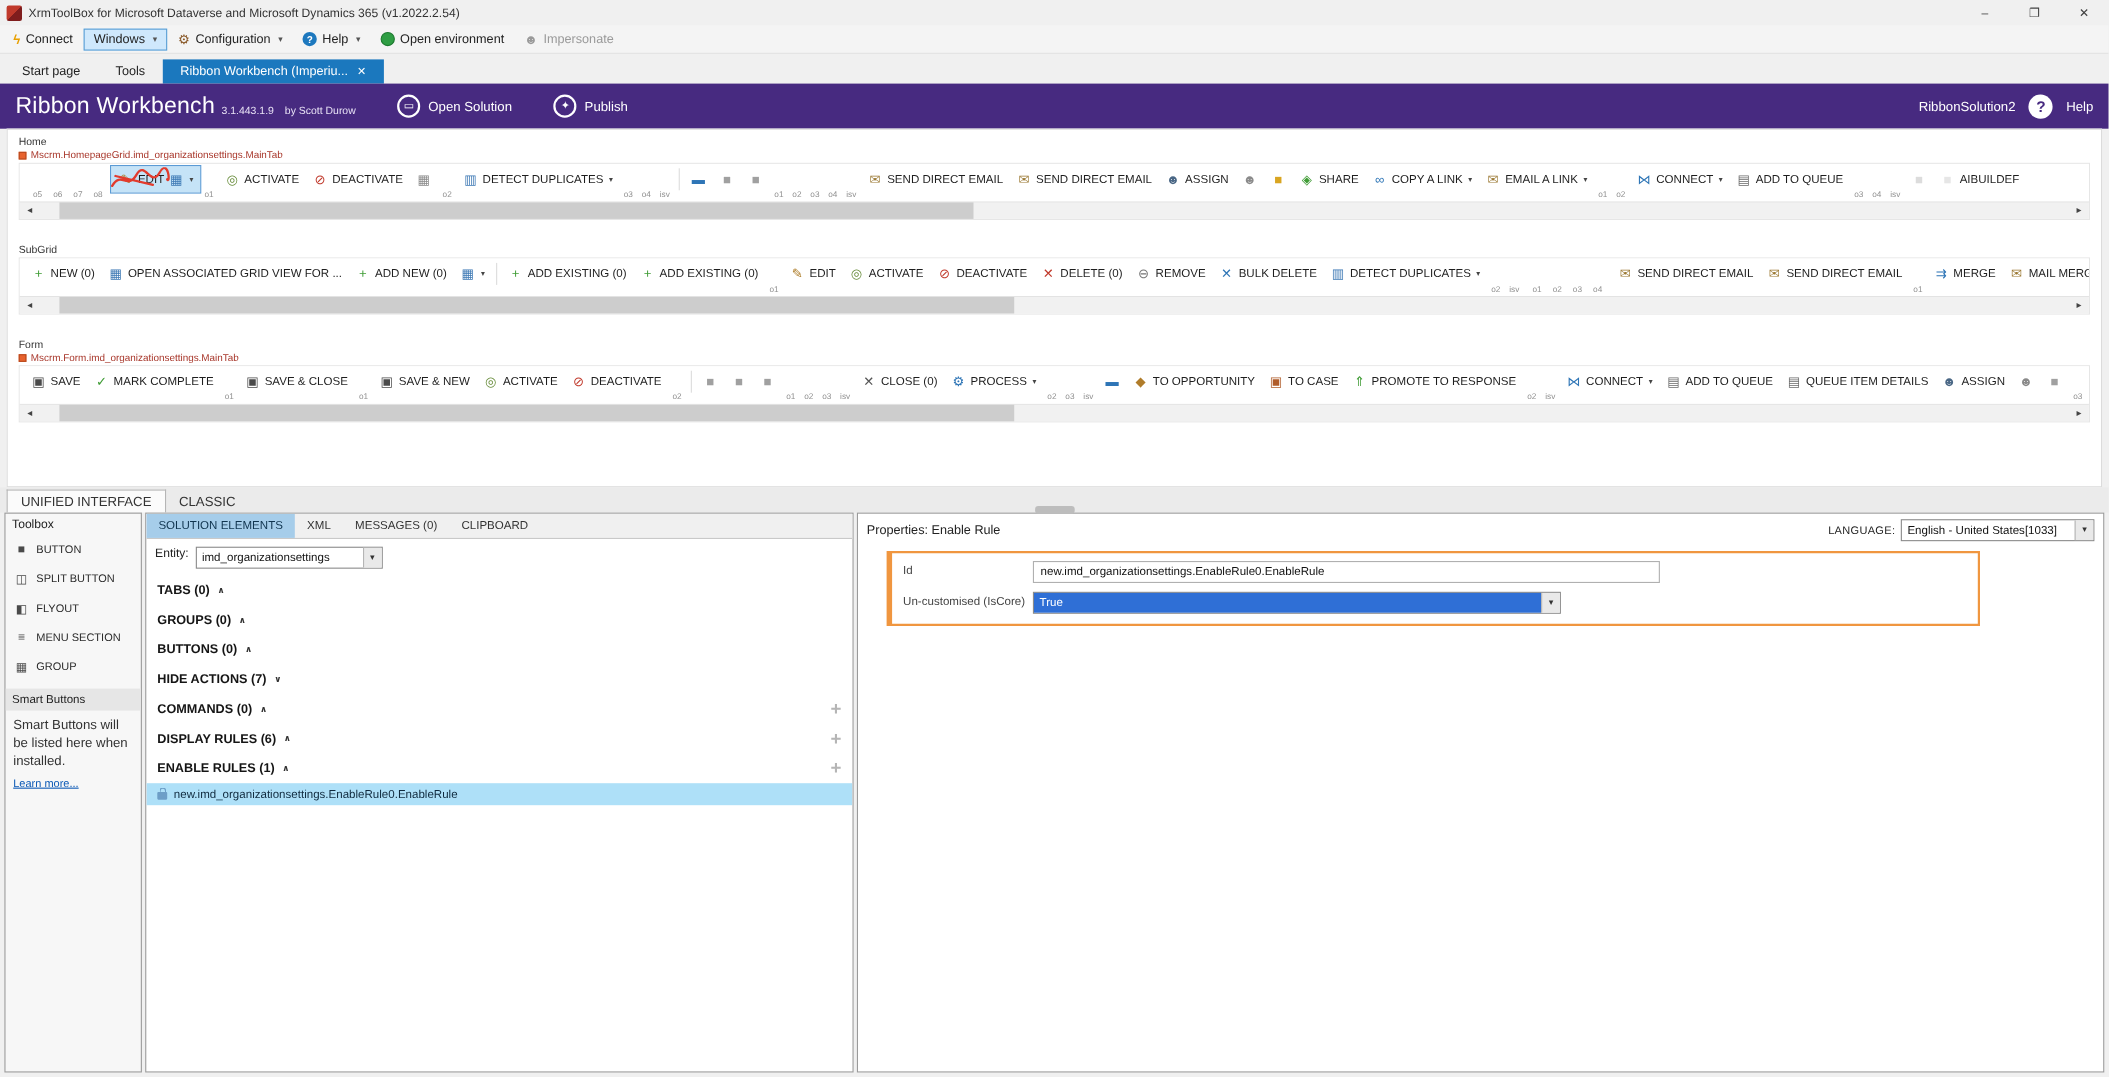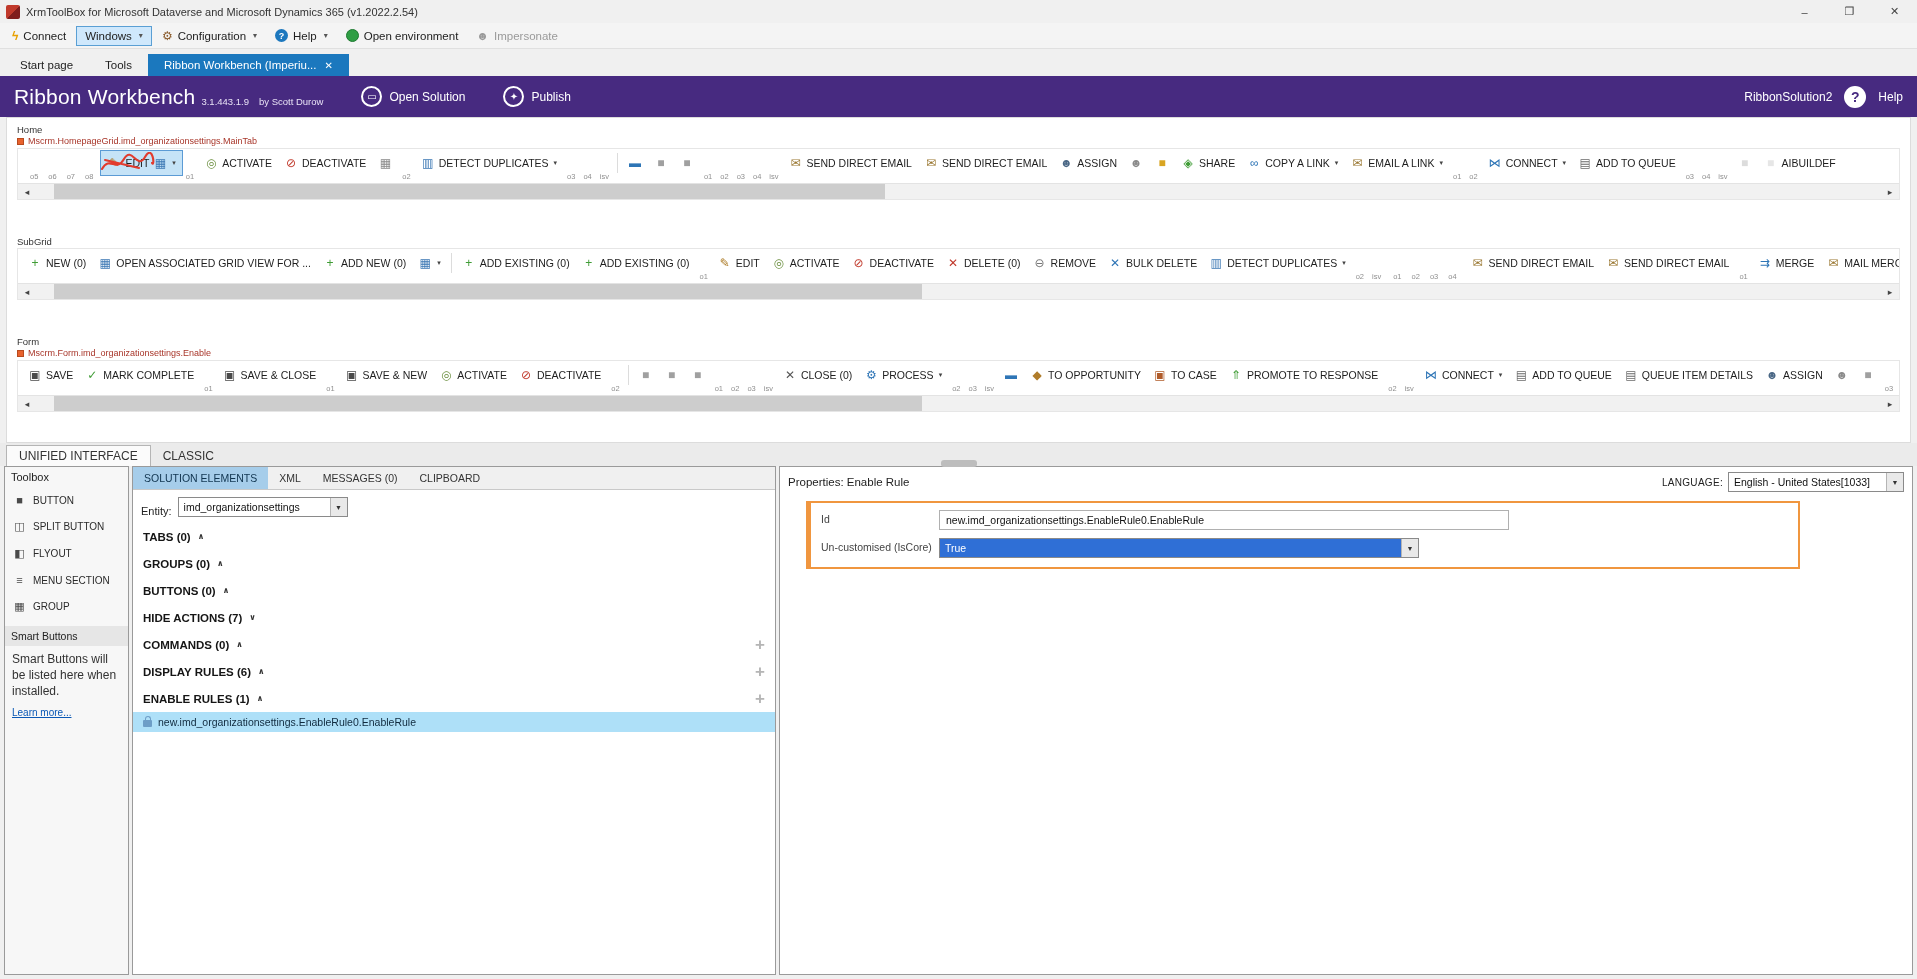--- a/index.html
+++ b/index.html
@@ -36,21 +36,21 @@
   .wb-title{font-size:21px;font-weight:400;letter-spacing:.2px}
   .wb-version{font-size:9.5px;margin:10px 0 0 6px;color:#e8e2f5}
   .wb-author{font-size:9.5px;margin:10px 0 0 10px;color:#e8e2f5}
   .wb-action{display:flex;align-items:center;gap:7px;margin-left:38px;font-size:12px;cursor:pointer}
   .wb-circle{width:21px;height:21px;border:2px solid #fff;border-radius:50%;display:flex;align-items:center;justify-content:center;font-size:10px;color:#fff}
   .wb-right{margin-left:auto;display:flex;align-items:center;gap:12px;font-size:12px}
   .wb-help-circle{width:22px;height:22px;background:#fff;color:#472a80;border-radius:50%;display:flex;align-items:center;justify-content:center;font-size:14px;font-weight:bold;cursor:pointer}
 
   
   .ribbon-area{position:absolute;top:117px;left:6px;right:6px;height:326px;background:#fff;border:1px solid #dcdcdc;padding:6px 10px 0 10px;overflow:hidden}
-  .rib-section{margin-bottom:36px}
+  .rib-section{margin-bottom:22px}
   .rib-name{font-size:9.5px;color:#333;margin-bottom:1px}
   .rib-tab{display:flex;align-items:center;gap:4px;font-size:9px;color:#a8362a;margin-bottom:2px}
   .rib-tab-sq{width:7px;height:7px;background:#e8622d;border:1px solid #b84a1e;display:inline-block}
   .rib-box{border:1px solid #e6e6e6}
   .rib-row{position:relative;display:flex;align-items:flex-start;height:34px;overflow:hidden;background:#fff;padding:2px 4px 0 4px;white-space:nowrap}
   .ribbon-btn{position:relative;display:inline-flex;align-items:center;gap:4px;height:24px;padding:0 6px;font-size:10.5px;color:#1e1e1e;cursor:pointer;flex:0 0 auto}
   .ribbon-btn.sel{background:#c5e3f7;outline:1px solid #5b9bd5}
   .rib-icon{font-size:12px;line-height:1;width:14px;text-align:center;flex:0 0 auto}
   .rib-dd{font-size:7px;color:#444;margin-left:1px}
   .sep{width:1px;height:20px;background:#dcdcdc;margin:2px 4px 0 4px;flex:0 0 auto}
@@ -77,21 +77,21 @@
   .tb-item{display:flex;align-items:center;gap:7px;padding:7px 8px;font-size:10px;color:#2a2a2a;cursor:pointer}
   .tb-icon{font-size:11px;color:#4a4a4a;width:13px;text-align:center}
   .tb-sub{background:#e6e6e6;font-size:10.5px;color:#222;padding:4px 6px;margin-top:6px}
   .tb-text{font-size:12px;color:#333;padding:5px 7px;line-height:1.35}
   .tb-link{font-size:10px;color:#0a58b5;text-decoration:underline;padding:2px 7px;cursor:pointer}
 
   .solution-panel{width:644px;display:flex;flex-direction:column}
   .sol-tabs{height:23px;background:#f0f0f0;display:flex;align-items:stretch;border-bottom:1px solid #c9c9c9}
   .sol-tab{display:flex;align-items:center;padding:0 11px;font-size:10.5px;color:#333;cursor:pointer}
   .sol-tab.active{background:#a6cdea;color:#10344f}
-  .entity-row{display:flex;align-items:flex-end;gap:6px;padding:7px 8px 6px 8px;font-size:11px;color:#222}
+  .entity-row{display:flex;align-items:flex-start;gap:6px;padding:7px 8px 6px 8px;font-size:11px;color:#222}
   .combo{display:flex;align-items:stretch;border:1px solid #8a8a8a;background:#fff;height:20px}
   .combo-val{flex:1;display:flex;align-items:center;padding:0 5px;font-size:10.5px;color:#111;overflow:hidden;white-space:nowrap}
   .combo-arrow{width:17px;display:flex;align-items:center;justify-content:center;font-size:7px;color:#333;background:#e9e9e9;border-left:1px solid #b5b5b5;cursor:pointer}
   .entity-combo{width:170px}
   .tree{flex:1;overflow:hidden}
   .tree-row{display:flex;align-items:center;height:27px;padding:0 10px;cursor:pointer}
   .tree-label{font-size:11.5px;font-weight:bold;color:#151515}
   .chev{font-size:8px;color:#333;margin-left:7px;font-weight:bold}
   .tree-plus{margin-left:auto;font-size:17px;color:#b5b5b5;font-weight:bold;line-height:1;cursor:pointer}
   .tree-sel{display:flex;align-items:center;gap:6px;height:20px;background:#aee0f8;padding:0 10px;font-size:10.5px;color:#102a3e;cursor:pointer}
@@ -402,21 +402,21 @@
               <div class="sb-thumb" style="margin-left: 1%; width: 47%;"></div>
             </div>
             <div class="sb-arrow">▸</div>
           </div>
         </div>
       </div>
       <div class="rib-section">
         <div class="rib-name">Form</div>
         <div class="rib-tab">
           <span class="rib-tab-sq"></span>
-          <span>Mscrm.Form.imd_organizationsettings.Enable</span>
+          <span>Mscrm.Form.imd_organizationsettings.MainTab</span>
         </div>
         <div class="rib-box">
           <div class="rib-row">
             <div class="ribbon-btn">
               <span class="rib-icon" style="color: rgb(74, 74, 74);">▣</span>
               <span>SAVE</span>
             </div>
             <div class="ribbon-btn">
               <span class="rib-icon" style="color: rgb(63, 156, 53);">✓</span>
               <span>MARK COMPLETE</span>

